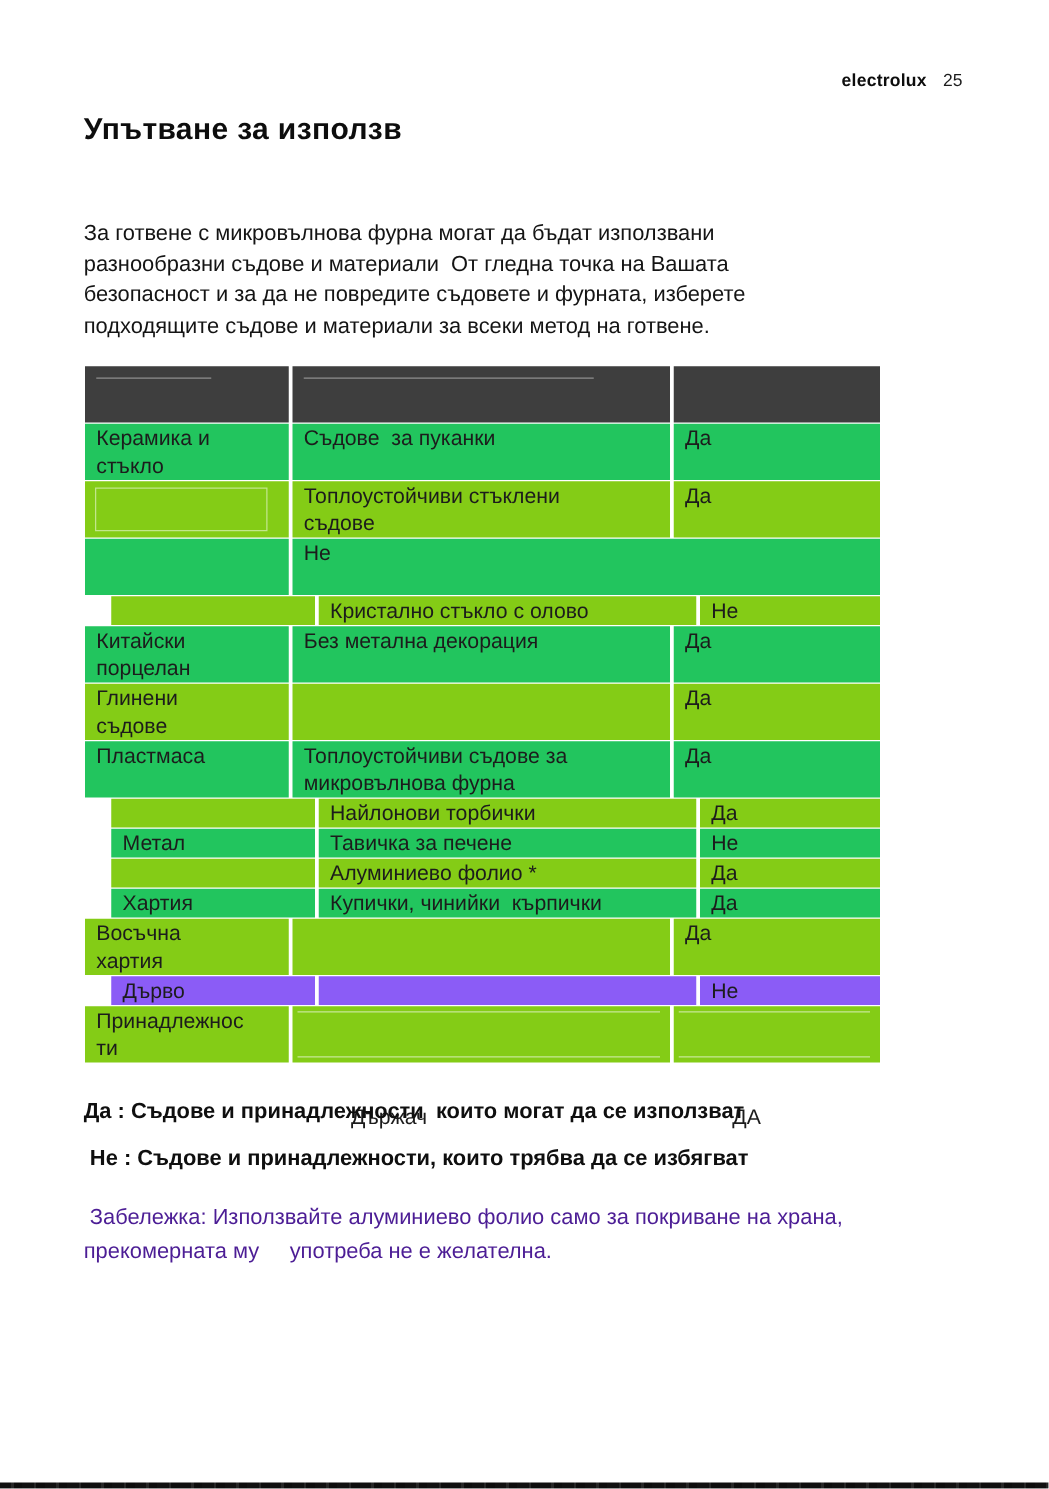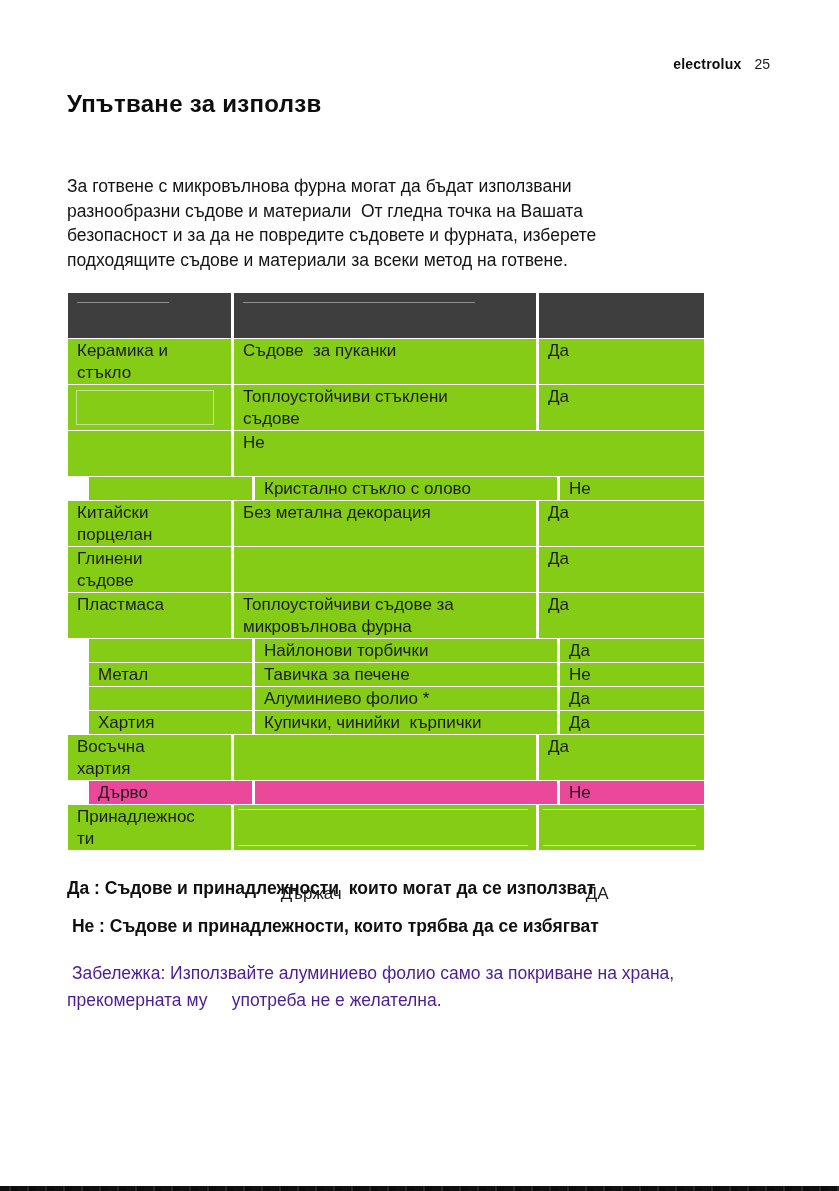--- a/index.html
+++ b/index.html
@@ -15,23 +15,23 @@
 
   .mw-table { position:absolute; left:68px; top:293px; width:636px; }
   .trow { display:flex; gap:3px; margin-bottom:1px; }
   .cell { box-sizing:border-box; font-size:17px; line-height:22px; padding:1px 6px 0 9px; position:relative; white-space:pre-wrap; color:#1c1c1c; }
   .c1 { width:163px; } .c2 { width:302px; } .c3 { flex:1; }
   .short { height:23px;padding-left:21px; } .tall { height:45px; }
   .thead { height:45px; }
   .thead .cell { background:#3e3e3e; color:#ffffff; font-weight:bold; font-size:17.5px; }
   .thead .c1, .thead .c2 { padding-top:14px; }
   .thead .c3 { padding-top:2px; }
-  .light > .cell { background:#84cc16; }
+  .light > .cell { background:#22c55e; }
   .dark  > .cell { background:#84cc16; }
-  .xlight > .cell { background:#ec4899; }
+  .xlight > .cell { background:#8b5cf6; }
   .vcenter { padding-top:12px; }
 
   
   .hline { position:absolute; height:1px; background:#8f8f8f; top:9px; left:9px; }
   .hline-w90 { width:92px; } .hline-w230 { width:232px; }
   .wbox { position:absolute; left:8px; top:5px; width:136px; height:33px; border:1px solid rgba(255,255,255,0.5); }
   .hl-top { position:absolute; left:4px; right:8px; top:4px; height:1px; background:rgba(255,255,255,0.55); }
   .hl-bot { position:absolute; left:4px; right:8px; bottom:4px; height:1px; background:rgba(255,255,255,0.55); }
 
   .legend-yes { position:absolute; left:67px; top:878px; font-size:17.5px; font-weight:bold; white-space:pre-wrap; color:#0f0f0f; }

